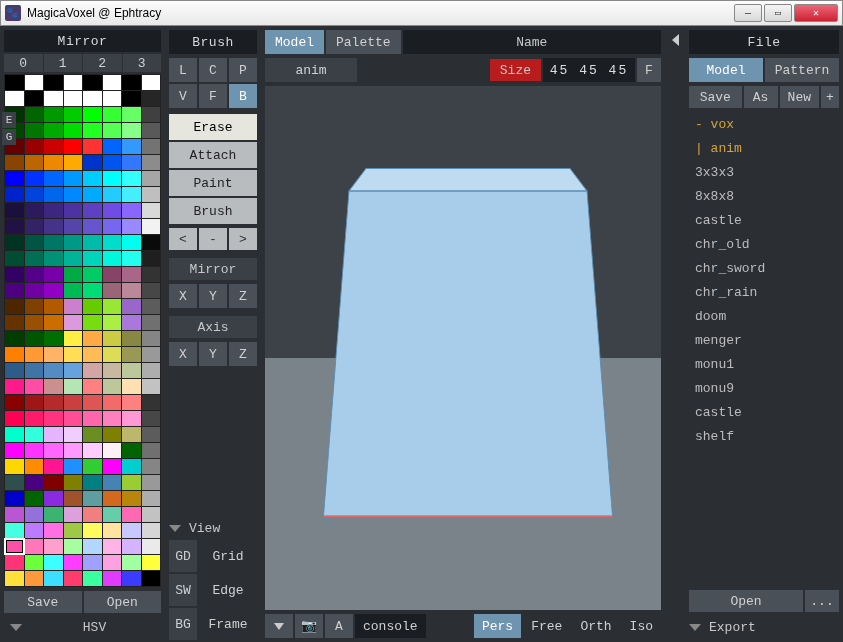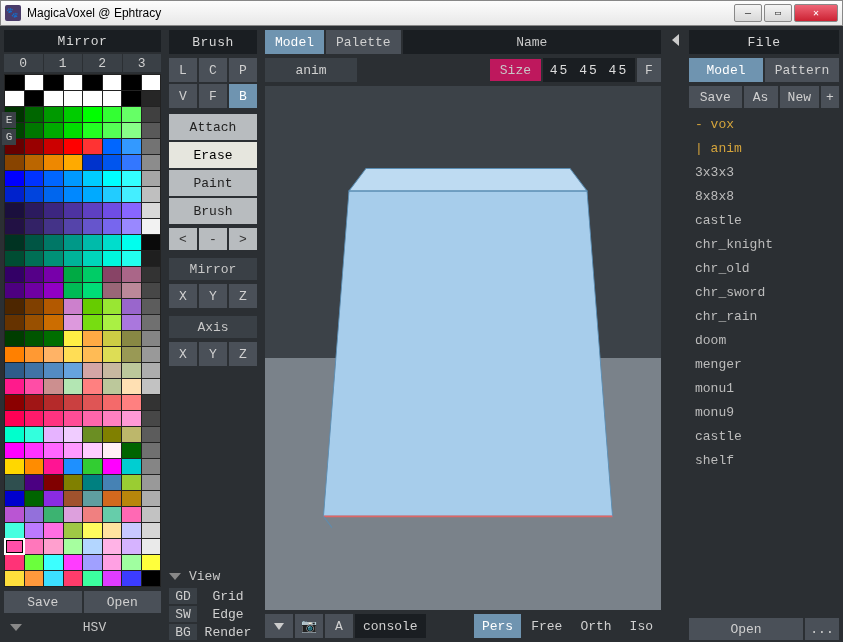--- a/index.html
+++ b/index.html
@@ -39,31 +39,31 @@
 .tool.act { background:#e6e6de; color:#000; }
 .arrows { margin:2px 4px; display:flex; gap:2px; }
 .arrows .btn { flex:1; height:22px; background:#b8bcbf; color:#333; }
 .sect-lbl { height:22px; display:flex; align-items:center; justify-content:center; background:#3a4046; margin:6px 4px 2px 4px; }
 .xyz { margin:2px 4px; display:flex; gap:2px; }
 .xyz .btn { flex:1; height:24px; }
 .view-sec { margin-top:auto; }
 .view-head { display:flex; align-items:center; height:20px; margin:4px 4px 2px 4px; }
 .view-head .tri { width:0;height:0;border-left:6px solid transparent;border-right:6px solid transparent;border-top:7px solid #888; margin-right:8px; }
 .vrow { display:flex; gap:2px; margin:2px 4px; }
-.vrow .btn { height:16px; }
+.vrow .btn { height:32px; }
 .vrow .s { width:28px; background:#3a4046; }
 .vrow .l { flex:1; }
 
 .center { flex:1; display:flex; flex-direction:column; }
 .topbar { display:flex; gap:2px; margin:4px 4px 2px 4px; }
 .topbar .btn { height:24px; padding:0 10px; }
 .subbar { display:flex; gap:2px; margin:2px 4px 4px 4px; align-items:center; }
 .subbar .btn { height:24px; }
 .subbar .fname { width:92px; background:#3a4046; }
-.subbar .szlbl { margin-left:auto; padding:11px 10px; height:16px; display:flex; align-items:center; background:#be185d; }
+.subbar .szlbl { margin-left:auto; padding:11px 10px; height:16px; display:flex; align-items:center; background:#b91c1c; }
 .subbar .szval { width:92px; background:#1a1e22; justify-content:center; color:#ddd; letter-spacing:2px; }
 .subbar .f { width:24px; }
 .viewport { flex:1; margin:0 4px 4px 4px; background:#3c4248; position:relative; overflow:hidden; }
 .ground { position:absolute; left:0; right:0; bottom:0; height:48%; background:#7a828a; }
 .cube { position:absolute; left:50px; right:40px; top:60px; bottom:60px; }
 .cube svg { width:100%; height:100%; }
 .botbar { display:flex; gap:2px; margin:0 4px 4px 4px; }
 .botbar .btn { height:24px; padding:0 8px; }
 .botbar .ico { width:28px; padding:0; }
 .tri-d { width:0;height:0;border-left:5px solid transparent;border-right:5px solid transparent;border-top:7px solid #ccc; }
@@ -387,22 +387,22 @@
           <div class="btn">C</div>
           <div class="btn">P</div>
         </div>
       <div class="row" id="br2">
           <div class="btn">V</div>
           <div class="btn">F</div>
           <div class="btn act">B</div>
         </div>
     </div>
     <div id="tools">
+        <div class="tool act">Erase</div>
         <div class="tool">Attach</div>
-        <div class="tool act">Erase</div>
         <div class="tool">Paint</div>
         <div class="tool">Brush</div>
       </div>
     <div class="arrows" id="arrows">
         <div class="btn">&lt;</div>
         <div class="btn">-</div>
         <div class="btn">&gt;</div>
       </div>
     <div class="sect-lbl">Mirror</div>
     <div class="xyz" id="mirxyz">
@@ -425,21 +425,21 @@
           <div class="vrow">
             <div class="btn s">GD</div>
             <div class="btn l" style="background: transparent;">Grid</div>
           </div>
           <div class="vrow">
             <div class="btn s">SW</div>
             <div class="btn l" style="background: transparent;">Edge</div>
           </div>
           <div class="vrow">
             <div class="btn s">BG</div>
-            <div class="btn l" style="background: transparent;">Render</div>
+            <div class="btn l" style="background: transparent;">Frame</div>
           </div>
         </div>
     </div>
   </div>
 
   <div class="col center">
     <div class="topbar">
       <div class="btn act">Model</div>
       <div class="btn">Palette</div>
       <div style="flex:1;background:#1a1e22;display:flex;align-items:center;justify-content:center">Name</div>
@@ -494,29 +494,32 @@
       <div class="btn" style="flex:1.3">As</div>
       <div class="btn" style="flex:1.5">New</div>
       <div class="btn" style="width:18px">+</div>
     </div>
     <div class="flist" id="flist">
         <div class="fitem gold">- vox</div>
         <div class="fitem gold">| anim</div>
         <div class="fitem">3x3x3</div>
         <div class="fitem">8x8x8</div>
         <div class="fitem">castle</div>
-        <div class="fitem">chr_knight</div>
         <div class="fitem">chr_old</div>
         <div class="fitem">chr_sword</div>
         <div class="fitem">chr_rain</div>
         <div class="fitem">doom</div>
         <div class="fitem">menger</div>
         <div class="fitem">monu1</div>
         <div class="fitem">monu9</div>
         <div class="fitem">castle</div>
         <div class="fitem">shelf</div>
       </div>
     <div class="ffoot">
       <div class="btn">Open</div>
       <div class="btn" style="flex:0 0 34px">...</div>
     </div>
+    <div class="exp">
+      <div class="tri"></div>
+      <span>Export</span>
+    </div>
   </div>
 </div>
 
 </body></html>

